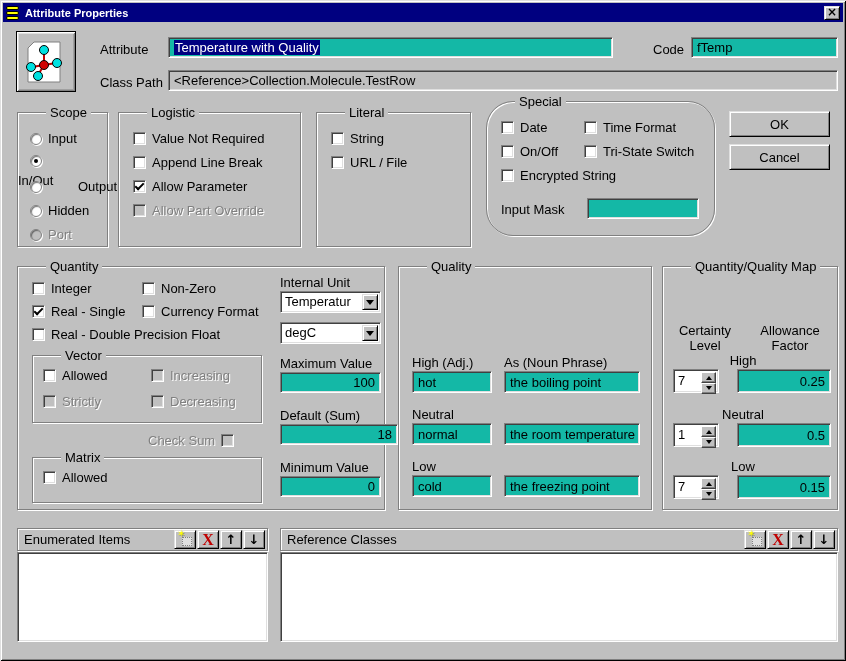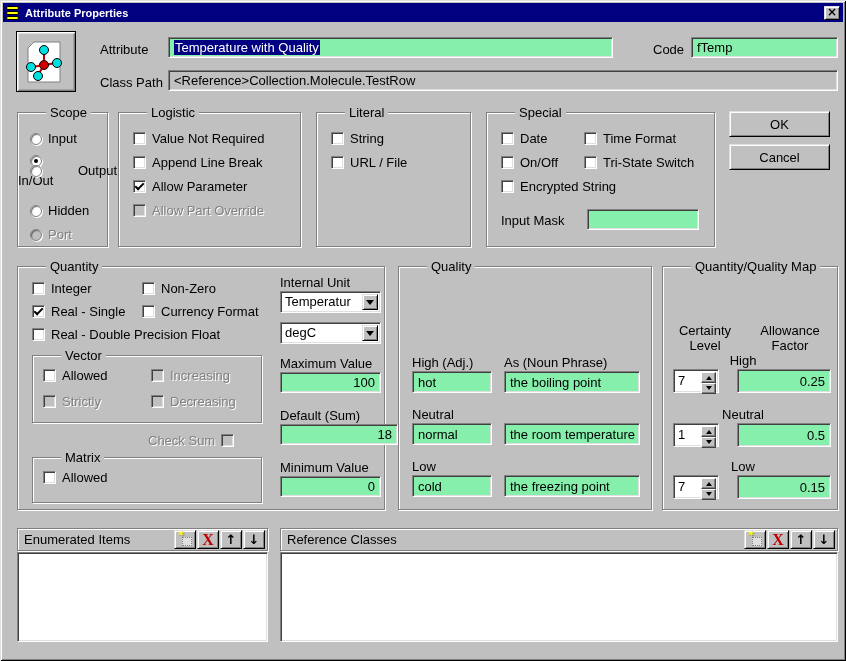--- a/index.html
+++ b/index.html
@@ -31,21 +31,21 @@
   }
   
   .label { position:absolute; white-space:nowrap; line-height:15px; }
   .group {
     position:absolute; border:1px solid #808080;
     box-shadow: inset 1px 1px 0 #fff, 1px 1px 0 #fff;
   }
   .legend { position:absolute; top:-8px; left:8px; background:#c0c0c0;
     padding:0 4px; line-height:15px; white-space:nowrap;margin-left:20px; }
   .field {
-    position:absolute; background:#86efac;
+    position:absolute; background:#14b8a6;
     border-top:1px solid #808080; border-left:1px solid #808080;
     border-bottom:1px solid #fff; border-right:1px solid #fff;
     box-shadow: inset 1px 1px 0 #404040, inset -1px -1px 0 #dfdfdf;
     padding:2px 5px; display:flex; align-items:center; overflow:hidden;
     white-space:nowrap;
   }
   .field.num { justify-content:flex-end; }
   .field.ro { background:#c0c0c0; }
   .sel { background:#000080; color:#fff; padding:0 1px; }
   .btn {
@@ -165,21 +165,21 @@
   <div class="group" style="left:17px; top:112px; width:91px; height:135px;">
     <span class="legend">Scope</span>
     <div class="row" style="left:12px; top:18px;">
         <span class="rad"></span>
         <span class="lbl">Input</span>
       </div>
     <div class="row selected" style="left:0; top:42px;flex-direction:column;">
         <span class="rad"></span>
         <span class="lbl">In/Out</span>
       </div>
-    <div class="row" style="left:12px; top:50px;gap:36px;">
+    <div class="row" style="left:12px; top:66px;gap:36px;">
         <span class="rad"></span>
         <span class="lbl">Output</span>
       </div>
     <div class="row" style="left:12px; top:90px;">
         <span class="rad"></span>
         <span class="lbl">Hidden</span>
       </div>
     <div class="row disabled" style="left:12px; top:114px;">
         <span class="rad"></span>
         <span class="lbl">Port</span>
@@ -211,21 +211,21 @@
     <div class="row" style="left:14px; top:18px;">
         <span class="cb"></span>
         <span class="lbl">String</span>
       </div>
     <div class="row" style="left:14px; top:42px;">
         <span class="cb"></span>
         <span class="lbl">URL / File</span>
       </div>
   </div>
 
-  <div class="group" style="left:486px; top:112px; width:229px; height:135px;">
+  <div class="group" style="left:486px; top:101px; width:229px; height:135px;border-radius:27px;">
     <span class="legend">Special</span>
     <div class="row" style="left:14px; top:18px;">
         <span class="cb"></span>
         <span class="lbl">Date</span>
       </div>
     <div class="row" style="left:97px; top:18px;">
         <span class="cb"></span>
         <span class="lbl">Time Format</span>
       </div>
     <div class="row" style="left:14px; top:42px;">

